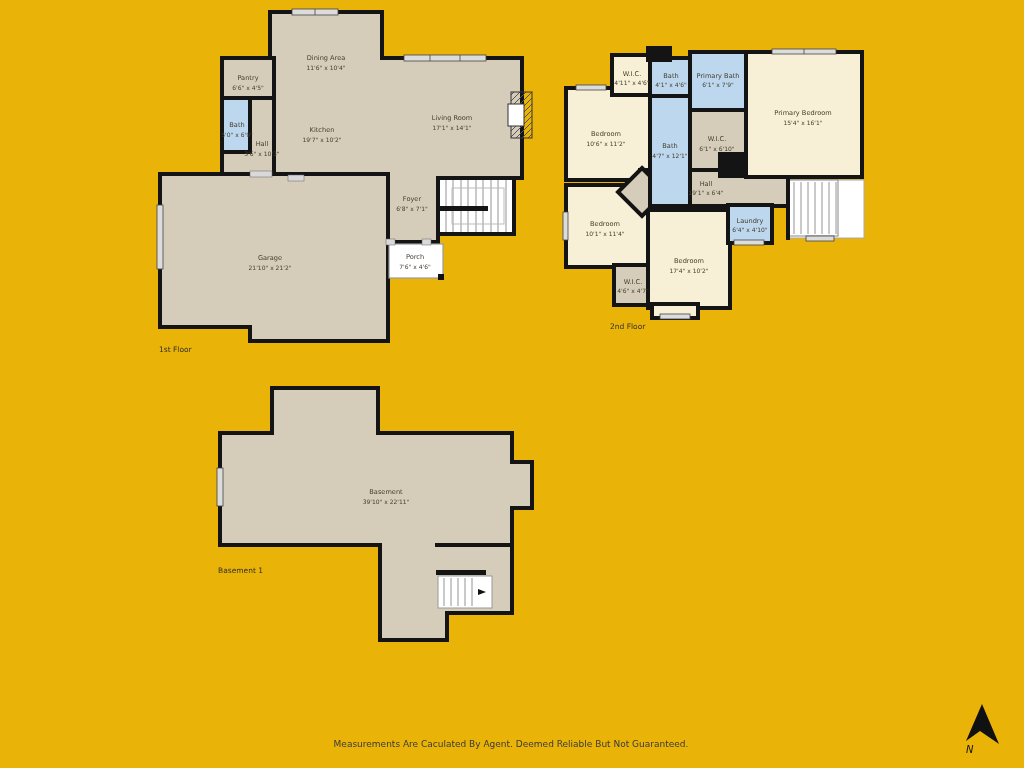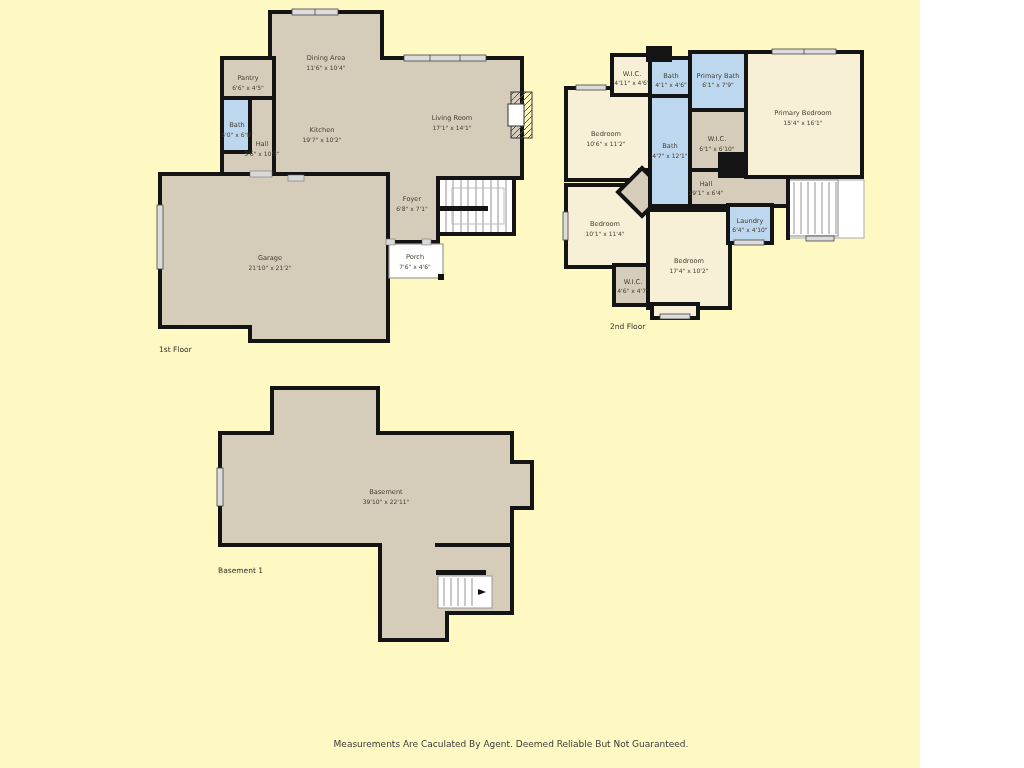--- a/index.html
+++ b/index.html
@@ -1,16 +1,16 @@
 <!DOCTYPE html>
 <html><head>
 <meta charset="utf-8">
 <style>
   html,body{margin:0;padding:0;background:#ffffff;}
-  .stage{position:relative;width:920px;height:768px;background:#fef9c3;overflow:hidden;}
+  .stage{position:relative;width:1024px;height:768px;background:#eab308;overflow:hidden;}
   svg{display:block;}
   svg text{font-family:"DejaVu Sans",sans-serif;fill:#45402f;}
   .rname{font-size:6.6px;}
   .rdims{font-size:6px;}
   .floorlabel{font-size:7.5px;fill:#33302a;}
   .footer{font-size:9px;fill:#3a3a3a;}
   .north{font-size:10px;font-style:italic;fill:#111;}
 </style>
 </head>
 <body>

